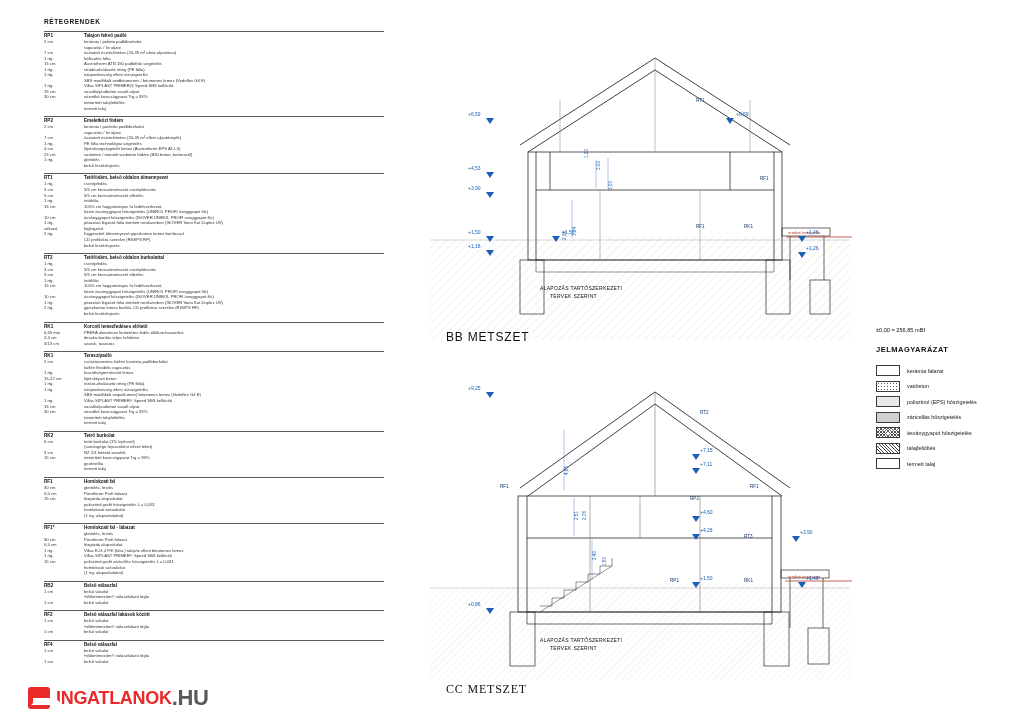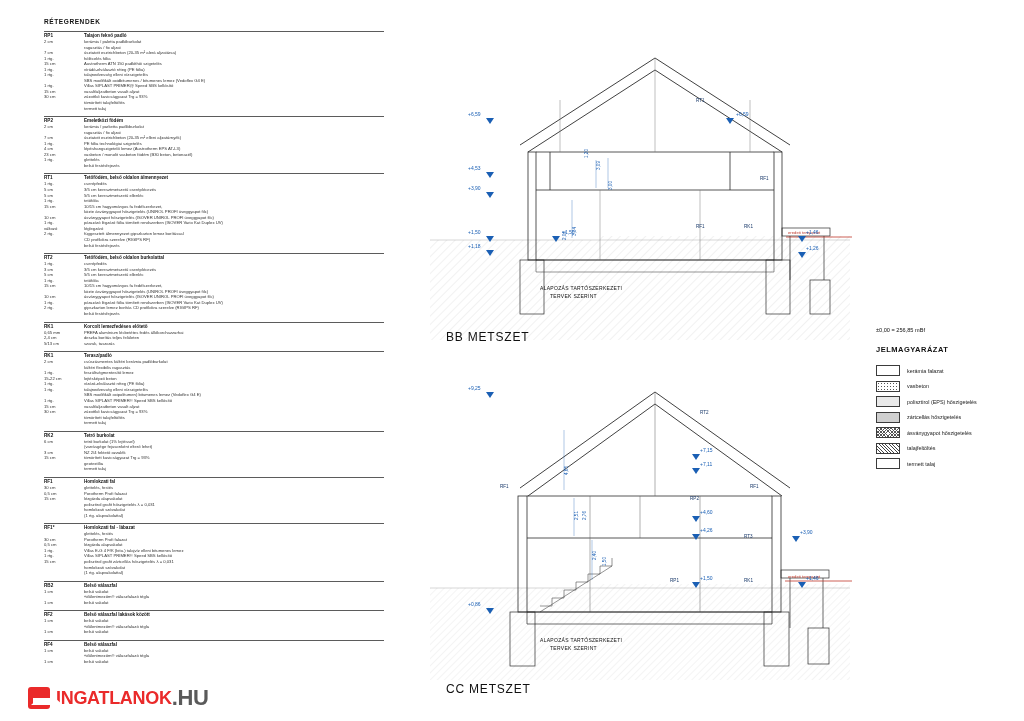--- a/index.html
+++ b/index.html
@@ -705,21 +705,21 @@
         <text class="tagtxt" x="290" y="130">RP2</text>
         <text class="tagtxt" x="344" y="168">RT3</text>
         <text class="tagtxt" x="270" y="212">RP1</text>
         <text class="tagtxt" x="344" y="212">RK1</text>
       </g>
 
       <text class="found" x="140" y="272">ALAPOZÁS TARTÓSZERKEZETI</text>
       <text class="found" x="150" y="280">TERVEK SZERINT</text>
     </svg>
   </div>
-  <div class="cap" style="left:446px;top:682px;">CC METSZET</div>
+  <div class="cap" style="left:446px;top:682px;font-family:Liberation Serif, serif;">CC METSZET</div>
 
   <div class="elev-note">±0,00 = 256,85 mBf</div>
 
   <div class="jm">
     <h4>JELMAGYARÁZAT</h4>
     <div id="jm-items">
         <div class="jm-row">
           <div class="sw "></div>
           <div class="jm-lb">kerámia falazat</div>
         </div>

